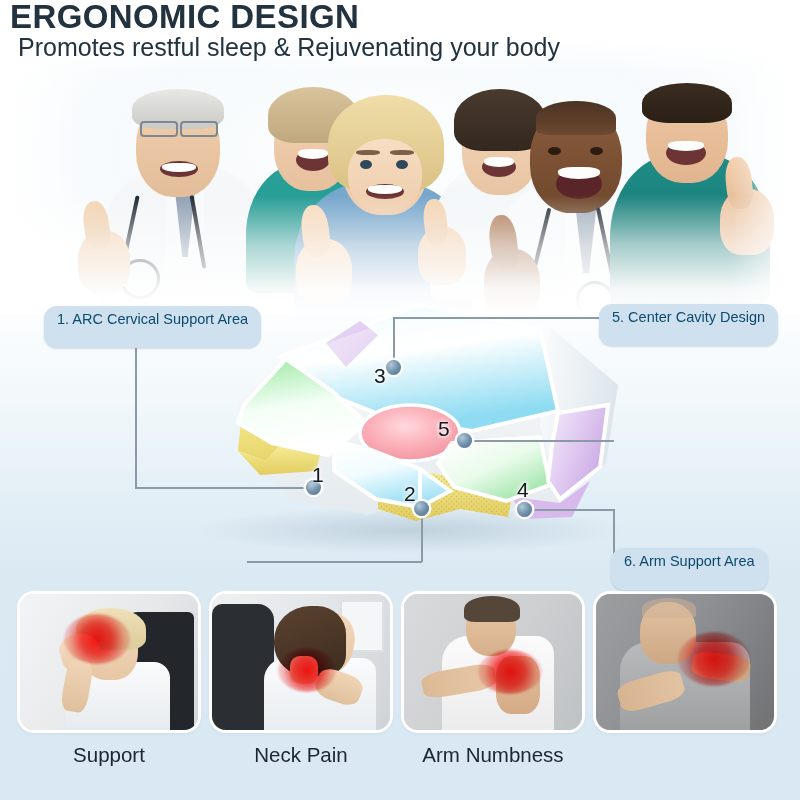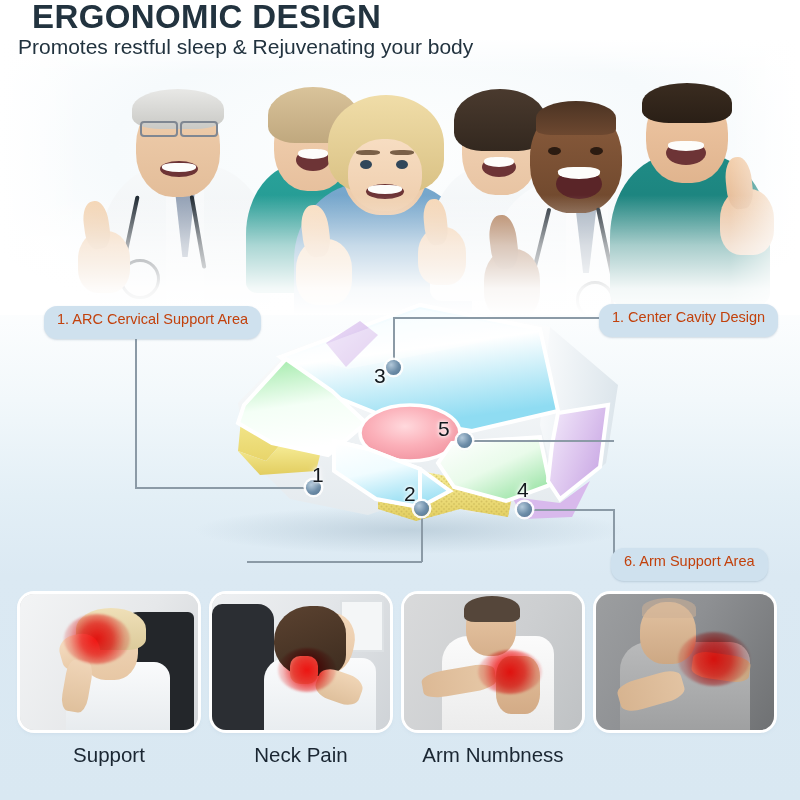--- a/index.html
+++ b/index.html
@@ -10,27 +10,27 @@
     position:relative;
   }
   #page{
     position:absolute;inset:0;width:800px;height:800px;overflow:hidden;
     background:linear-gradient(180deg,#ffffff 0%,#ffffff 36%,#f2f8fb 50%,#e3eff6 62%,#dbe9f3 72%,#d9e8f2 100%);
   }
 
   
   .header{position:absolute;left:0;top:0;width:800px;height:62px;z-index:40;}
   .title{
-    position:absolute;left:32px;top:-1px;
+    position:absolute;left:10px;top:-1px;
     font-size:33px;font-weight:700;letter-spacing:.4px;
     color:#22333f;line-height:36px;white-space:nowrap;
   }
   .subtitle{
     position:absolute;left:18px;top:34px;
-    font-size:21px;font-weight:400;color:#22333f;
+    font-size:25px;font-weight:400;color:#22333f;
     line-height:26px;white-space:nowrap;
   }
 
   
   .photo-band{
     position:absolute;left:0;top:40px;width:800px;height:275px;
     overflow:hidden;z-index:10;
   }
   .pb-bg{position:absolute;inset:0;background:
       radial-gradient(ellipse 60% 70% at 50% 40%,#fdfefe 0%,#f6fafc 60%,#ffffff 100%);}
@@ -61,23 +61,23 @@
     background:linear-gradient(90deg,#ffffff 0%,rgba(255,255,255,0) 100%);z-index:29;}
   .band-fade-r{position:absolute;right:0;top:0;width:70px;height:275px;
     background:linear-gradient(270deg,#ffffff 0%,rgba(255,255,255,0) 100%);z-index:29;}
 
   
   .pillow-wrap{position:absolute;left:120px;top:285px;width:560px;height:270px;z-index:20;}
 
   
   .callout{
     position:absolute;z-index:60;
-    background:#cfe1ee;color:#c2410c;
+    background:#cfe1ee;color:#0c4a6e;
     border-radius:13px;
-    font-size:14.5px;line-height:26px;height:33px;
+    font-size:14.5px;line-height:26px;height:42px;
     padding:0 13px;white-space:nowrap;
     box-shadow:0 1px 2px rgba(110,140,165,.30);
   }
   .lead{position:absolute;background:#8b9aa6;z-index:55;}
   .lead.h{height:1.6px;}
   .lead.v{width:1.6px;}
 
   .dot{
     position:absolute;width:15px;height:15px;border-radius:50%;
     background:radial-gradient(circle at 34% 32%,#a9c2d6 0%,#6f90ab 48%,#4f7characters 100%);
@@ -336,21 +336,21 @@
   <div class="dot" style="left:386px;top:360px;"></div>
   <div class="num" style="left:374px;top:364px;">3</div>
 
   <div class="dot" style="left:517px;top:502px;"></div>
   <div class="num" style="left:517px;top:478px;">4</div>
 
   <div class="dot" style="left:457px;top:433px;"></div>
   <div class="num" style="left:438px;top:417px;">5</div>
 
   <div class="callout" style="left:44px;top:306px;">1. ARC Cervical Support Area</div>
-  <div class="callout" style="left:599px;top:304px;">1. Center Cavity Design</div>
+  <div class="callout" style="left:599px;top:304px;">5. Center Cavity Design</div>
   <div class="callout" style="left:611px;top:548px;">6. Arm Support Area</div>
 
   <div class="cards">
 
     <div class="card" style="left:20px;">
       <div class="ph" style="background:linear-gradient(120deg,#f3f4f5 0%,#e6e8ea 55%,#d3d6d9 100%);">
         <div style="position:absolute;right:4px;top:18px;width:70px;height:118px;background:#23262a;border-radius:14px 6px 0 0;"></div>
         <div style="position:absolute;left:46px;top:68px;width:104px;height:70px;background:linear-gradient(180deg,#fafbfc,#e7ebee);border-radius:20px 16px 0 0;"></div>
         <div class="skin" style="left:62px;top:22px;width:56px;height:64px;background:linear-gradient(180deg,#f3d9bd,#e7c7a4);border-radius:46% 46% 42% 42%;"></div>
         <div style="position:absolute;left:56px;top:14px;width:70px;height:42px;background:linear-gradient(180deg,#efe0b8,#dccb9b);border-radius:50% 50% 26% 26%;"></div>

